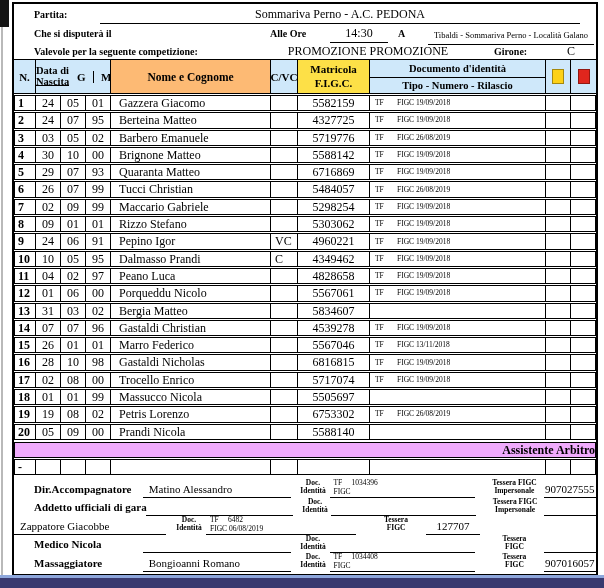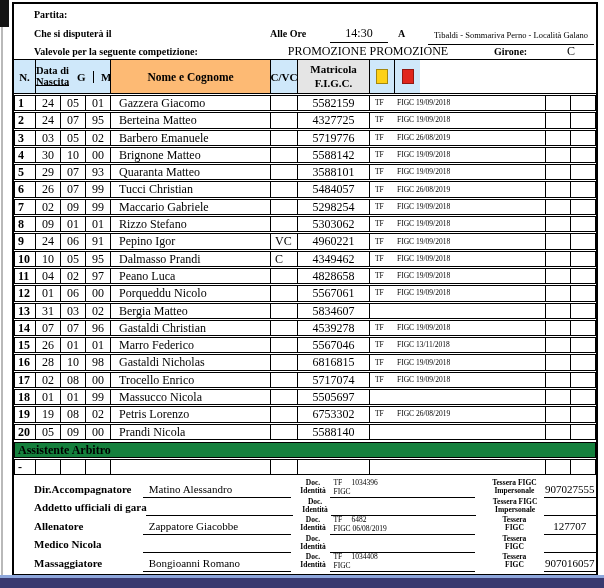--- a/index.html
+++ b/index.html
@@ -82,20 +82,21 @@
 </head>
 <body>
 
 <div class="abs corner-black"></div>
 <div class="abs left-scan-line"></div>
 
 <div class="abs form-box">
 
   <div class="tophead">
     <span class="abs lbl partita-lbl">Partita:</span>
+    <span class="abs fld partita-val">Sommariva Perno - A.C. PEDONA</span>
     <span class="abs lbl date-lbl">Che si disputerà il</span>
     <span class="abs lbl time-lbl">Alle Ore</span>
     <span class="abs fld time-val">14:30</span>
     <span class="abs lbl at-lbl">A</span>
     <span class="abs lbl comp-lbl">Valevole per la seguente competizione:</span>
     <span class="abs fld venue-val">Tibaldi - Sommariva Perno - Località Galano</span>
     <span class="abs fld comp-val">PROMOZIONE PROMOZIONE</span>
     <span class="abs lbl girone-lbl">Girone:</span>
     <span class="abs fld girone-val">C</span>
   </div>
@@ -105,23 +106,27 @@
     <div class="h-birth" style="background-color: rgb(207, 232, 250);">
       <div class="h-birth-top">Data di Nascita</div>
       <div class="h-birth-bot">
         <div class="h-gma">G</div>
         <div class="h-gma">M</div>
         <div class="h-gma">A</div>
       </div>
     </div>
     <div class="hc h-name" style="background-color: #fdba74;">Nome e Cognome</div>
     <div class="hc h-cvc" style="background-color: rgb(207, 232, 250);">C/VC</div>
-    <div class="hc h-mat" style="background-color: #e5e5e5;">
+    <div class="hc h-mat" style="background-color: #fde047;">
       <span>Matricola</span>
       <span>F.I.G.C.</span>
+    </div>
+    <div class="h-doc" style="background-color: rgb(207, 232, 250);">
+      <div class="h-doc-top">Documento d'identità</div>
+      <div class="h-doc-bot">Tipo - Numero - Rilascio</div>
     </div>
     <div class="h-card" style="background-color: rgb(207, 232, 250);">
       <span class="cardbox" style="background-color: rgb(253, 209, 22);"></span>
     </div>
     <div class="h-card" style="background-color: rgb(207, 232, 250);">
       <span class="cardbox" style="background-color: rgb(224, 38, 29);"></span>
     </div>
   </div>
 
   <div>
@@ -185,21 +190,21 @@
         <div class="c-card-y"></div>
         <div class="c-card-r"></div>
       </div>
     <div class="trow">
         <div class="c-n">5</div>
         <div class="c-g">29</div>
         <div class="c-m">07</div>
         <div class="c-a">93</div>
         <div class="c-name">Quaranta Matteo</div>
         <div class="c-cvc"></div>
-        <div class="c-mat">3588101</div>
+        <div class="c-mat">6716869</div>
         <div class="c-doc">
           <span class="dtipo">TF</span>
           <span>FIGC 19/09/2018</span>
         </div>
         <div class="c-card-y"></div>
         <div class="c-card-r"></div>
       </div>
     <div class="trow">
         <div class="c-n">6</div>
         <div class="c-g">26</div>
@@ -420,21 +425,21 @@
         <div class="c-mat">5588140</div>
         <div class="c-doc">
           <span class="dtipo"></span>
           <span></span>
         </div>
         <div class="c-card-y"></div>
         <div class="c-card-r"></div>
       </div>
   </div>
 
-  <div class="assist-band" style="background-color: #15803d;">Assistente Arbitro</div>
+  <div class="assist-band" style="background-color: #f0abfc; text-align: right;">Assistente Arbitro</div>
   <div class="trow">
     <div class="c-n">-</div>
     <div class="c-g"></div>
       <div class="c-m"></div>
       <div class="c-a"></div>
     <div class="c-name"></div>
       <div class="c-cvc"></div>
       <div class="c-mat"></div>
     <div class="c-doc"></div>
       <div class="c-card-y"></div>
@@ -476,21 +481,20 @@
           </div>
         <div></div>
       </div>
       <div class="o-tlbl">
           <div>Tessera FIGC</div>
           <div>Impersonale</div>
         </div>
       <div class="o-num"></div>
     </div>
     <div class="orow">
-      <div class="o-role">Allenatore</div>
       <div class="o-name">Zappatore Giacobbe</div>
       <div class="o-doclbl">
           <div>Doc.</div>
           <div>Identità</div>
         </div>
       <div class="o-docfld">
         <div class="dl1">
             <span class="dt">TF</span>
             <span>6482</span>
           </div>

